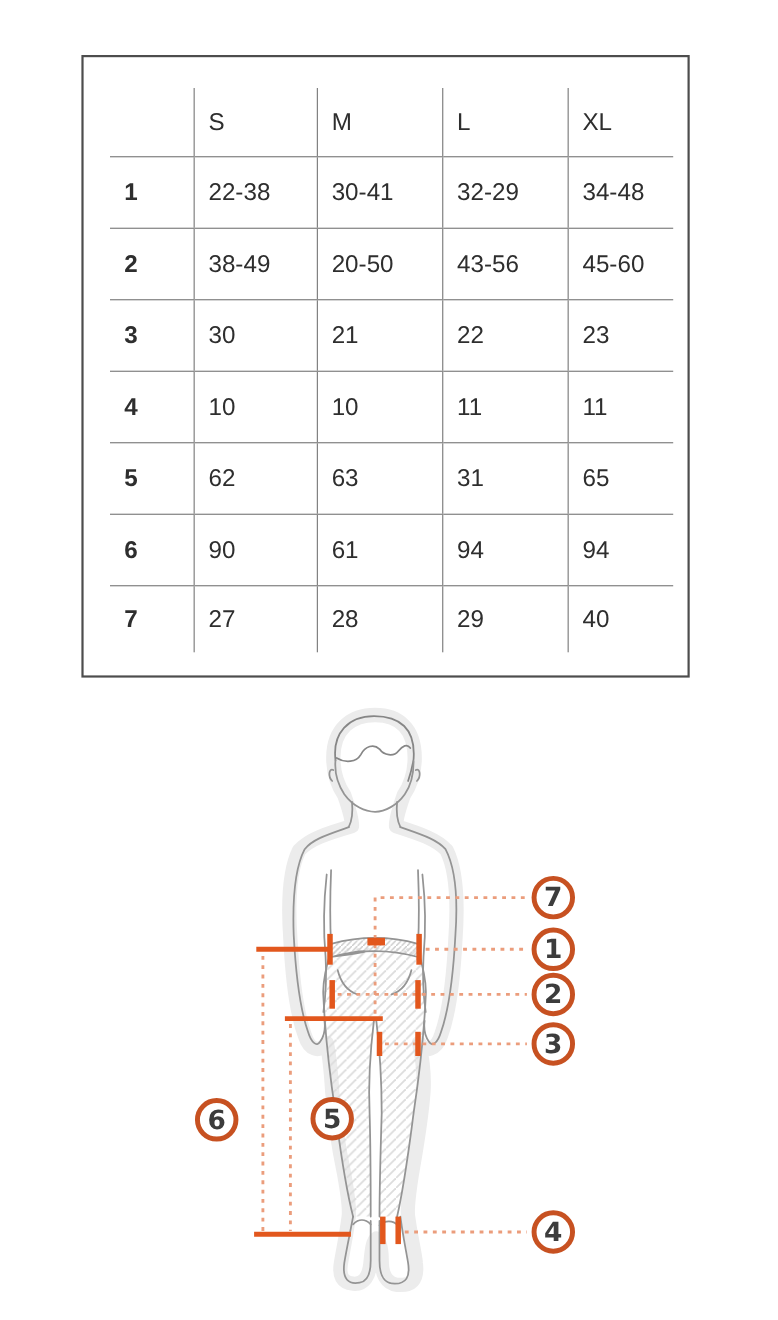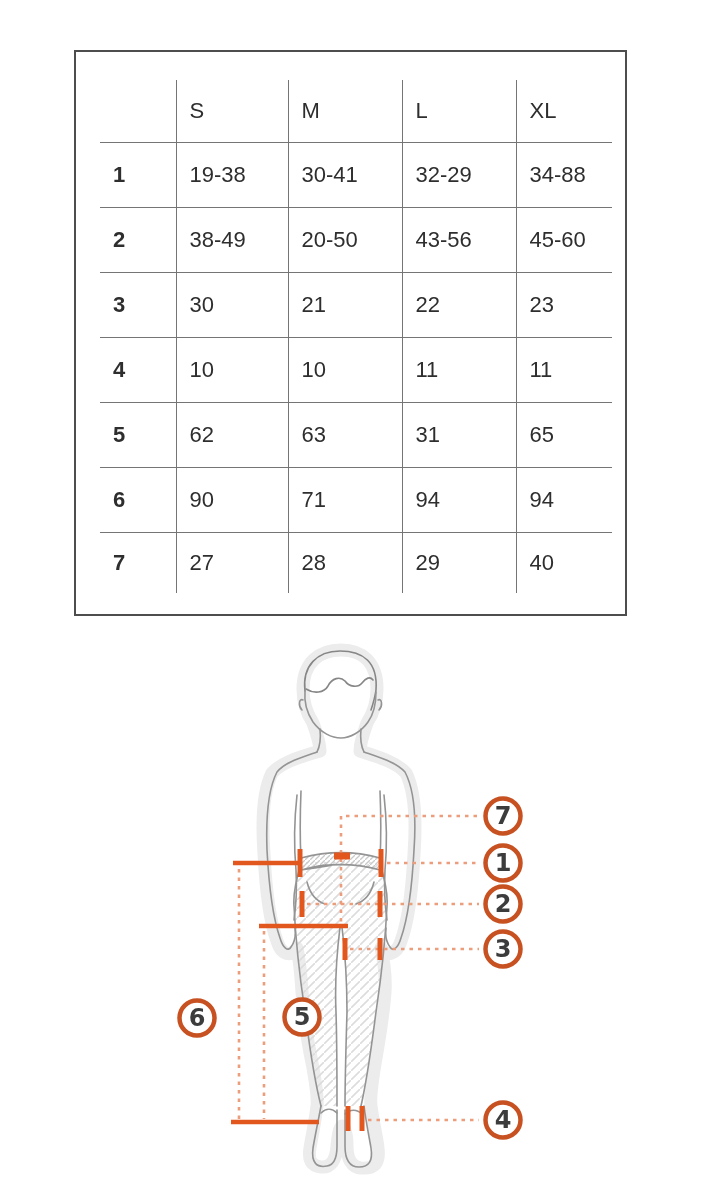--- a/index.html
+++ b/index.html
@@ -79,24 +79,24 @@
         <th></th>
         <th>S</th>
         <th>M</th>
         <th>L</th>
         <th>XL</th>
       </tr>
     </thead>
     <tbody>
       <tr>
         <td class="row-label">1</td>
-        <td>19-38</td>
+        <td>22-38</td>
         <td>30-41</td>
         <td>32-29</td>
-        <td>34-88</td>
+        <td>34-48</td>
       </tr>
       <tr>
         <td class="row-label">2</td>
         <td>38-49</td>
         <td>20-50</td>
         <td>43-56</td>
         <td>45-60</td>
       </tr>
       <tr>
         <td class="row-label">3</td>
@@ -115,21 +115,21 @@
       <tr>
         <td class="row-label">5</td>
         <td>62</td>
         <td>63</td>
         <td>31</td>
         <td>65</td>
       </tr>
       <tr>
         <td class="row-label">6</td>
         <td>90</td>
-        <td>71</td>
+        <td>61</td>
         <td>94</td>
         <td>94</td>
       </tr>
       <tr>
         <td class="row-label">7</td>
         <td>27</td>
         <td>28</td>
         <td>29</td>
         <td>40</td>
       </tr>

